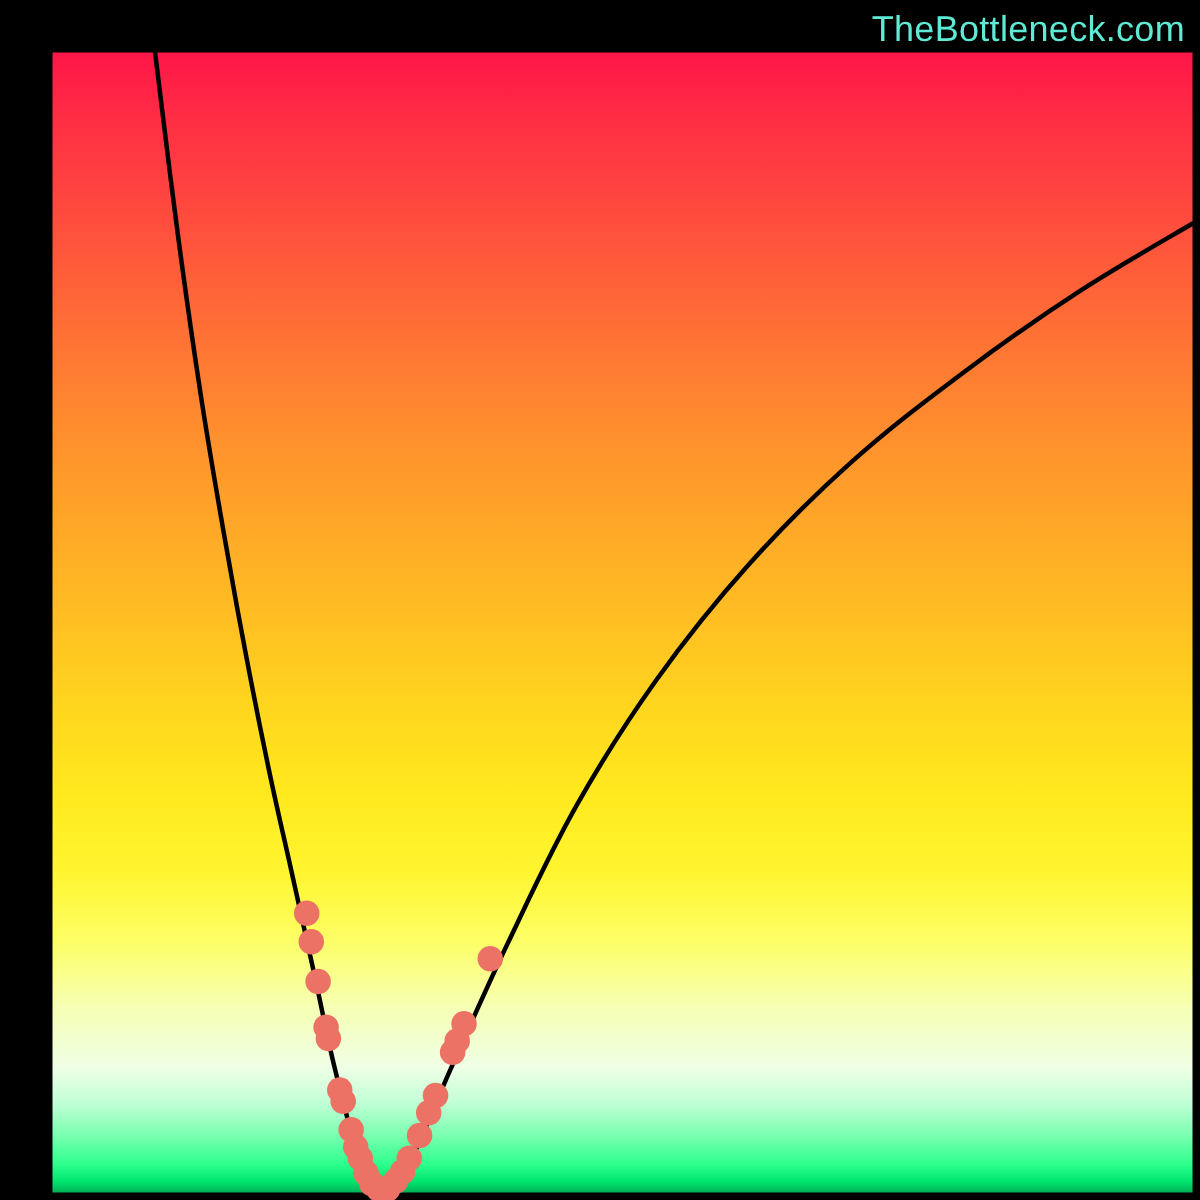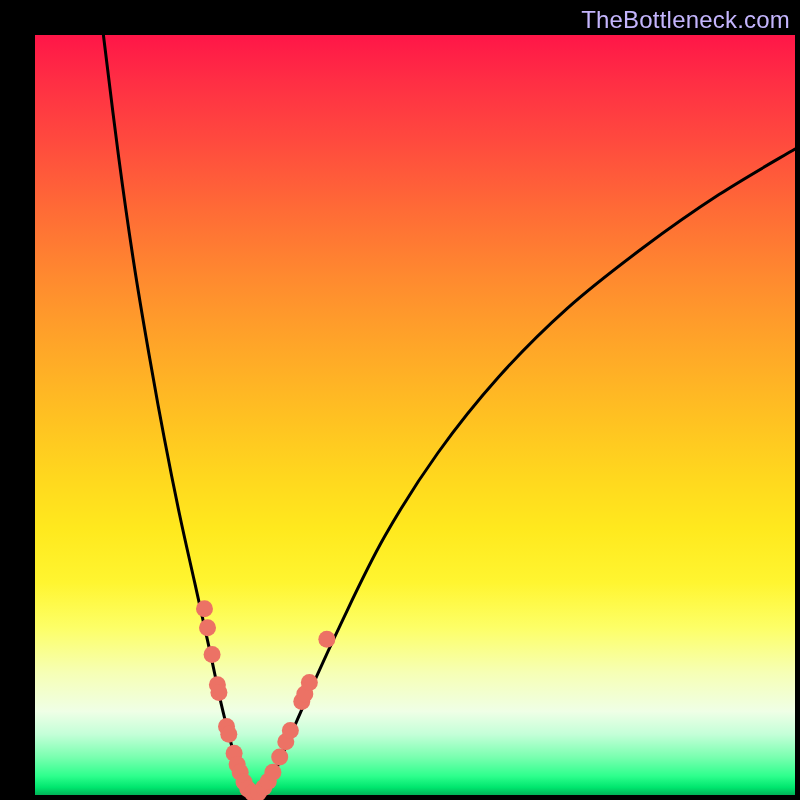--- a/index.html
+++ b/index.html
@@ -43,21 +43,21 @@
       #7affb0 95%,
       #2eff8d 97.5%,
       #00e66e 99%,
       #00b357 100%
     );
   }
   .watermark {
     position: absolute;
     top: 6px;
     right: 10px;
-    color: #c4b5fd;
+    color: #5eead4;
     font-size: 24px;
     font-weight: 400;
     letter-spacing: 0.2px;
     user-select: none;
   }
   svg.curves {
     position: absolute;
     left: 0;
     top: 0;
     width: 760px;

